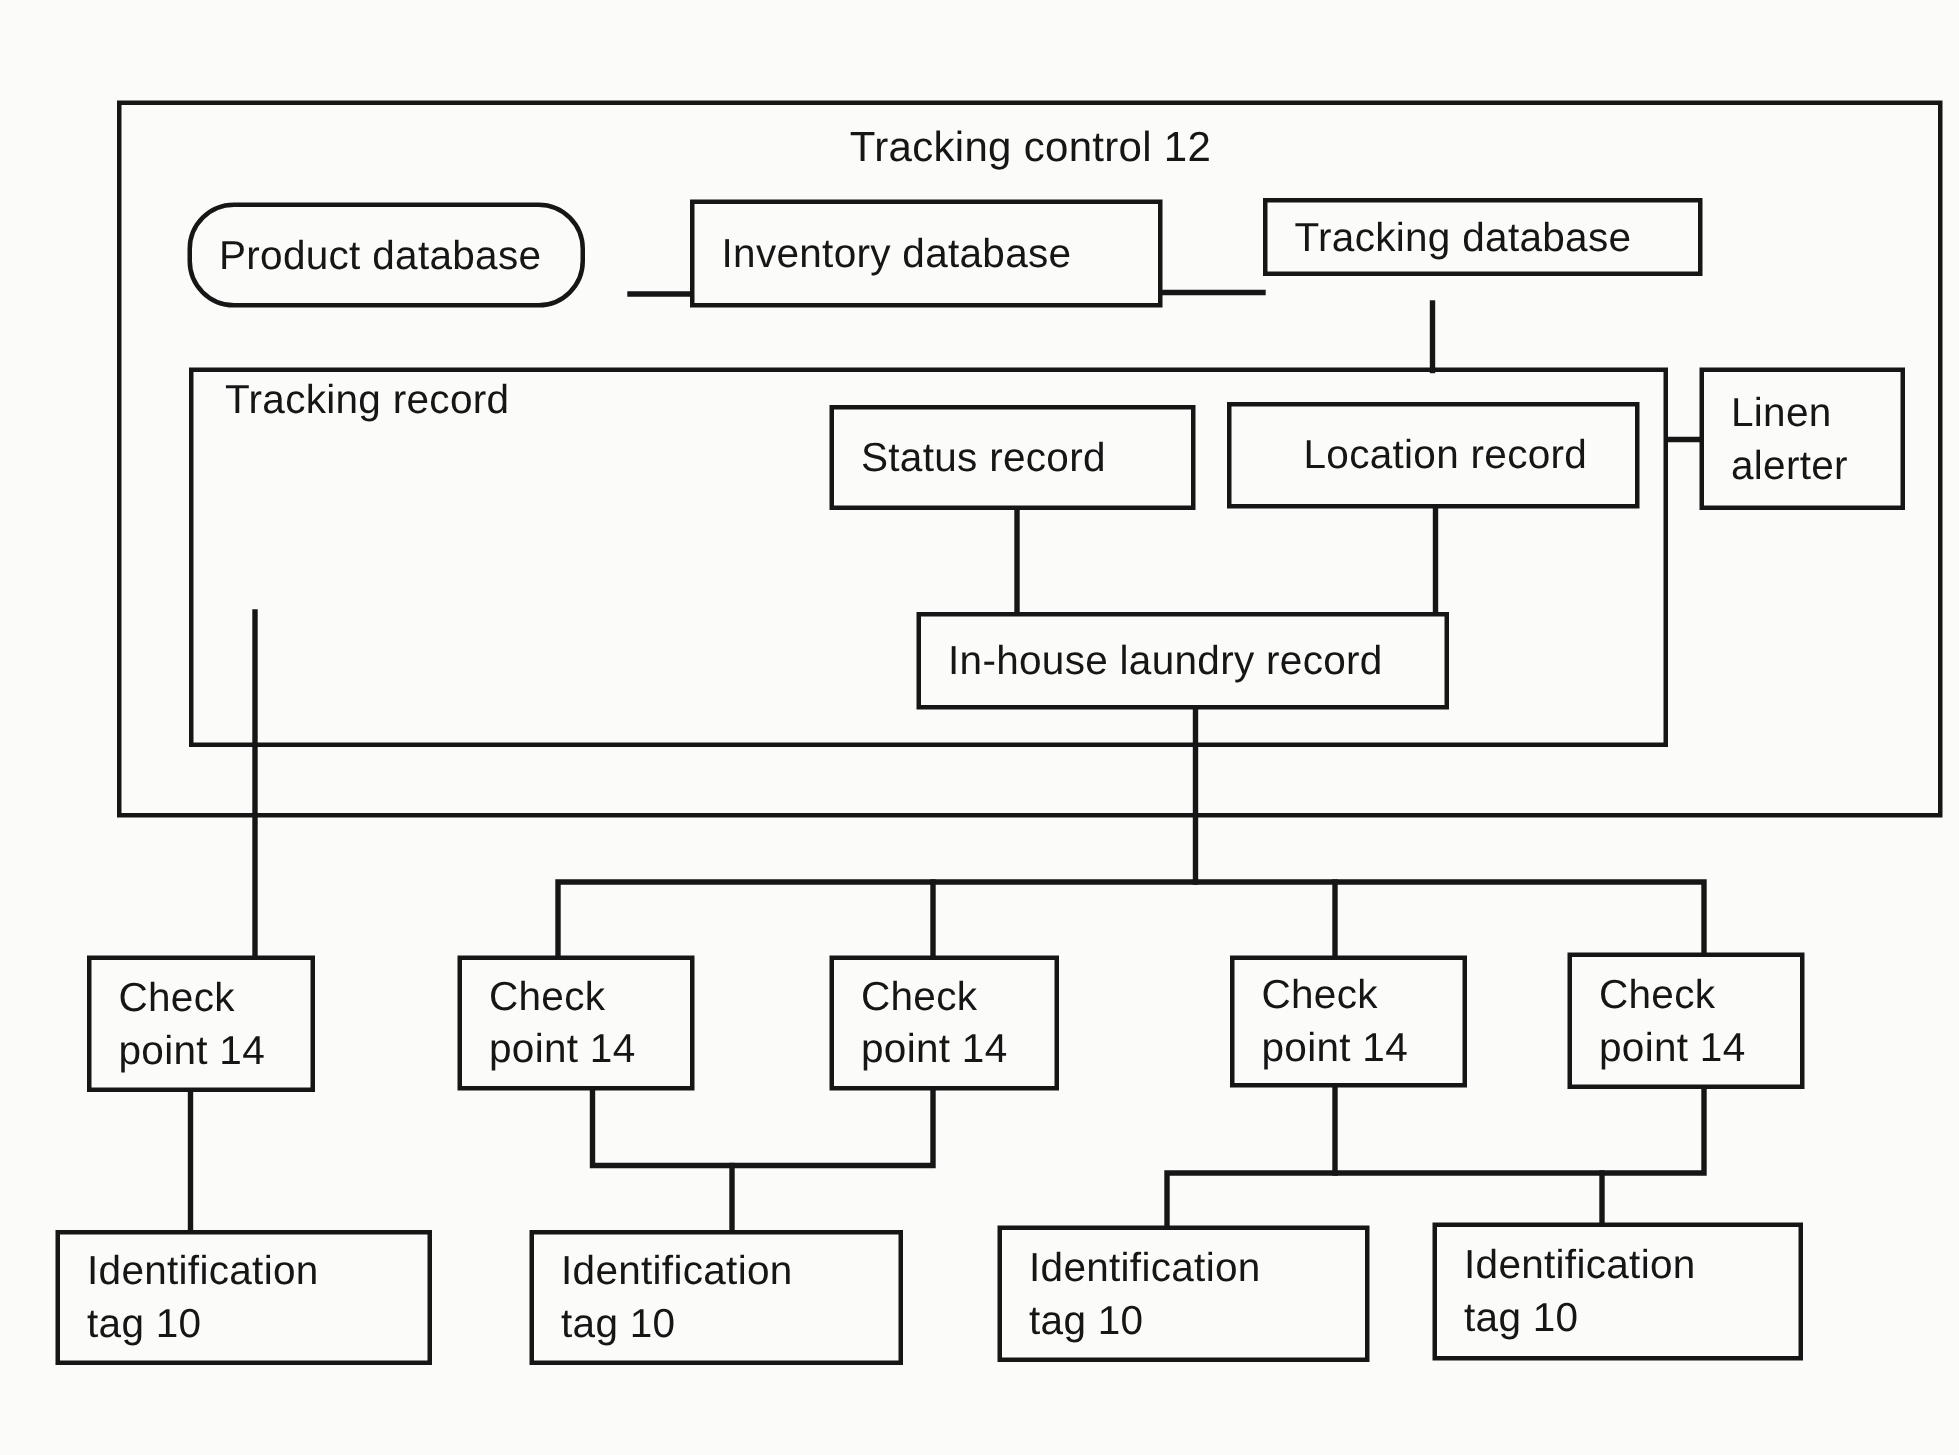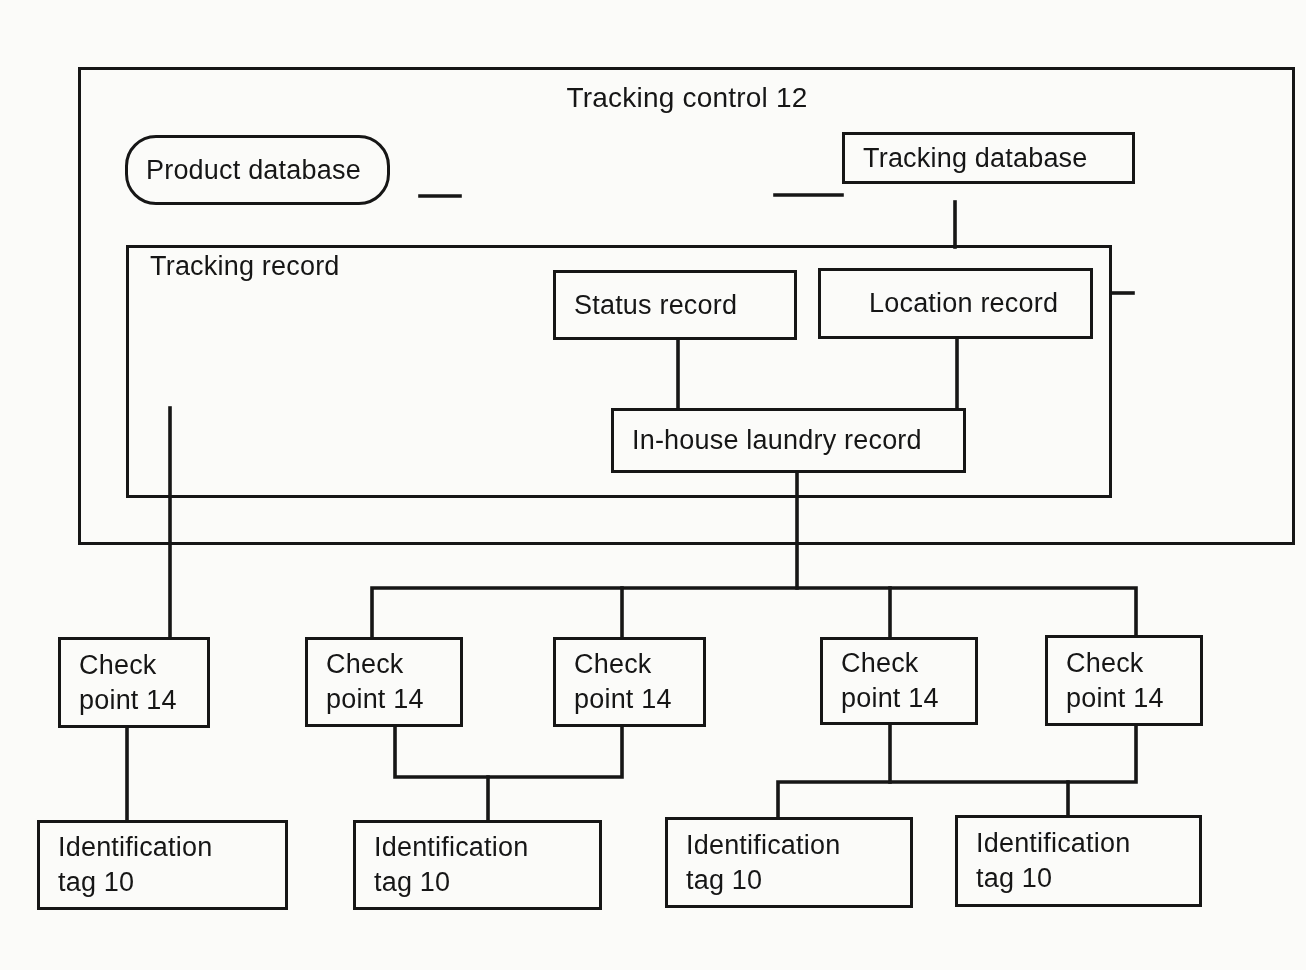--- a/index.html
+++ b/index.html
@@ -57,31 +57,38 @@
 </style>
 </head>
 <body>
 
 <div id="stage">
   <div id="diagram-title">Tracking control 12</div>
   <div class="node frame" style="left: 78px; top: 42px; width: 1217px; height: 478px;"></div>
     <div class="node box" style="left: 125px; top: 110px; width: 265px; height: 70px; border-radius: 31px;">
       <div class="lbl">Product database</div>
     </div>
+    <div class="node box" style="left: 460px; top: 108px; width: 315px; height: 72px;">
+      <div class="lbl">Inventory database</div>
+    </div>
     <div class="node box" style="left: 842px; top: 107px; width: 293px; height: 52px;">
       <div class="lbl">Tracking database</div>
     </div>
     <div class="node frame" style="left: 126px; top: 220px; width: 986px; height: 253px;">
       <div class="lbl">Tracking record</div>
     </div>
     <div class="node box" style="left: 553px; top: 245px; width: 244px; height: 70px;">
       <div class="lbl">Status record</div>
     </div>
     <div class="node box" style="left: 818px; top: 243px; width: 275px; height: 71px; padding-left: 48px;">
       <div class="lbl">Location record</div>
+    </div>
+    <div class="node box" style="left: 1133px; top: 220px; width: 137px; height: 95px;">
+      <div class="lbl">Linen
+alerter</div>
     </div>
     <div class="node box" style="left: 611px; top: 383px; width: 355px; height: 65px;">
       <div class="lbl">In-house laundry record</div>
     </div>
     <div class="node box" style="left: 58px; top: 612px; width: 152px; height: 91px;">
       <div class="lbl">Check
 point 14</div>
     </div>
     <div class="node box" style="left: 305px; top: 612px; width: 158px; height: 90px;">
       <div class="lbl">Check

